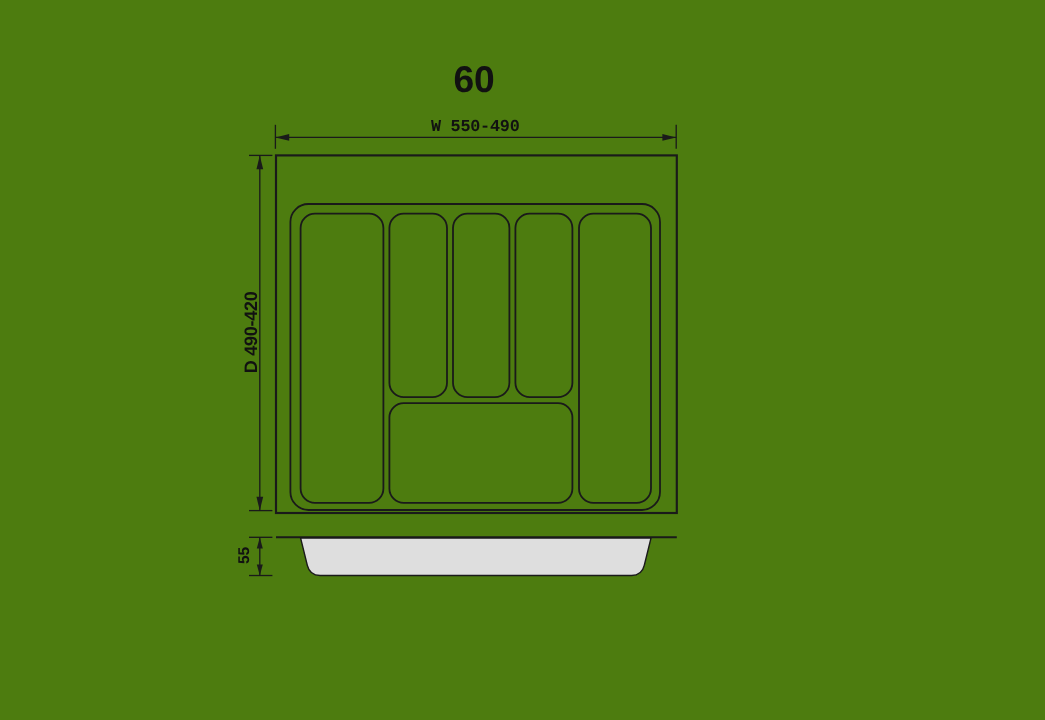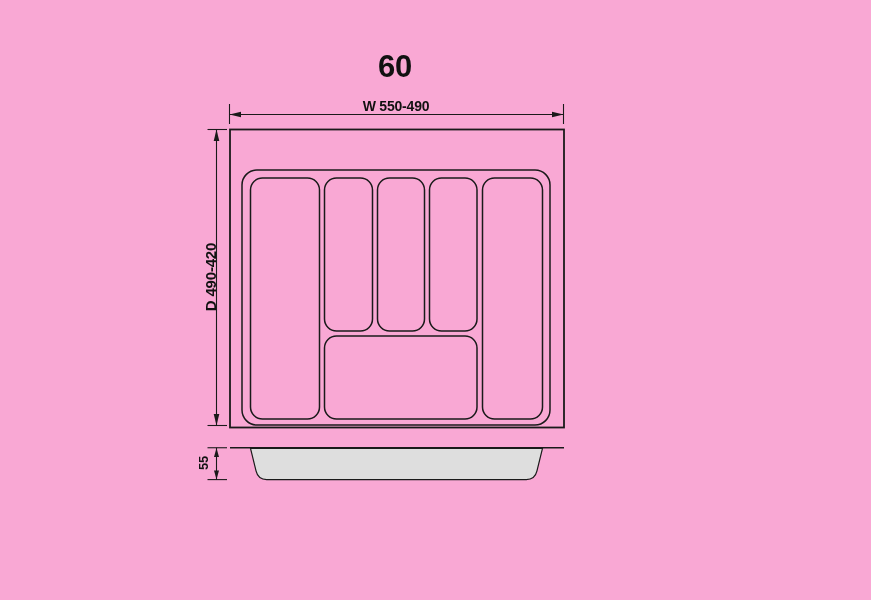--- a/index.html
+++ b/index.html
@@ -4,21 +4,21 @@
 <style>
   html, body {
     margin: 0;
     padding: 0;
     background: #ffffff;
   }
   .canvas {
     position: relative;
     width: 871px;
     height: 600px;
-    background: #f9a8d4;
+    background: #4d7c0f;
     overflow: hidden;
     font-family: "Liberation Sans", sans-serif;
     color: #111111;
   }
   .canvas svg {
     position: absolute;
     left: 0;
     top: 0;
   }
   .label {
@@ -26,21 +26,21 @@
     font-weight: bold;
     white-space: nowrap;
     transform: translate(-50%, -50%);
     line-height: 1;
     letter-spacing: -0.2px;
   }
   .label.rot {
     transform: translate(-50%, -50%) rotate(-90deg);
   }
   .title-label   { left: 395px; top: 66px;  font-size: 31px; }
-  .w-dim-label   { left: 396px; top: 106px; font-size: 14px; }
+  .w-dim-label   { left: 396px; top: 106px; font-size: 14px; font-family: Liberation Mono, monospace; }
   .d-dim-label   { left: 210px; top: 277px; font-size: 15px; }
   .h55-dim-label { left: 203px; top: 463px; font-size: 13px; }
   .h-label       { left: 398px; top: 463px; font-size: 23px; }
 </style>
 </head>
 <body>
 
 <div class="canvas">
 
   <div class="label title-label">60</div>

